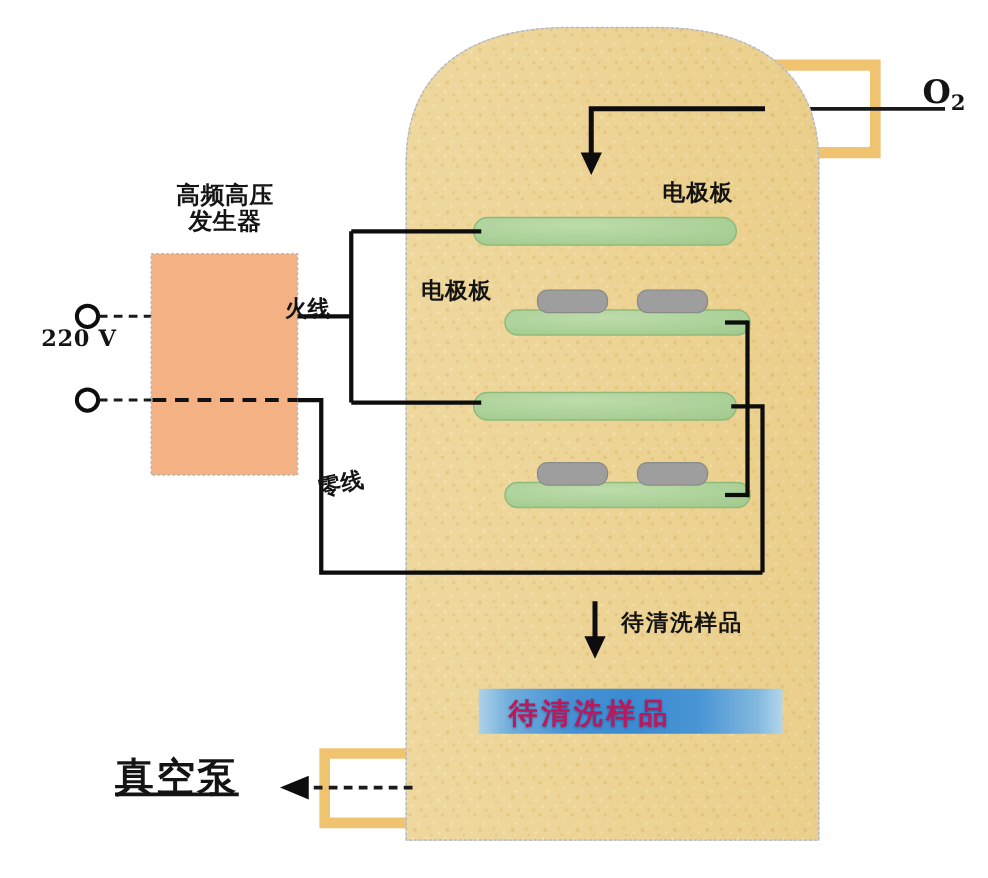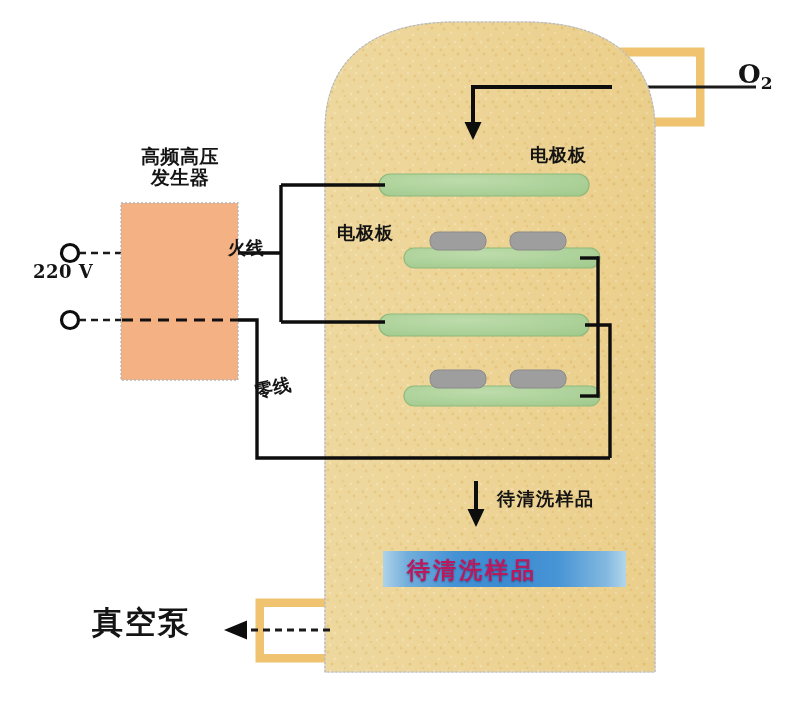--- a/index.html
+++ b/index.html
@@ -255,15 +255,15 @@
   <div class="lbl lbl-cn lbl-elec" style="left:337px; top:223px;">电极板</div>
 
   <div class="lbl lbl-cn lbl-plasma" style="left:497px; top:489px;">待清洗样品</div>
 
   <div class="sample-text" style="left:407px; top:555px;">待清洗样品</div>
 
   <div class="lbl lbl-o2" style="left:738px; top:60px;">
     <span>O</span><sub>2</sub>
   </div>
 
-  <div class="lbl lbl-cn lbl-pump" style="left:92px; top:605px;">真空泵</div>
+  <div class="lbl lbl-cn lbl-pump" style="left:92px; top:605px;text-decoration:underline;">真空泵</div>
 
 </div>
 
 </body></html>

